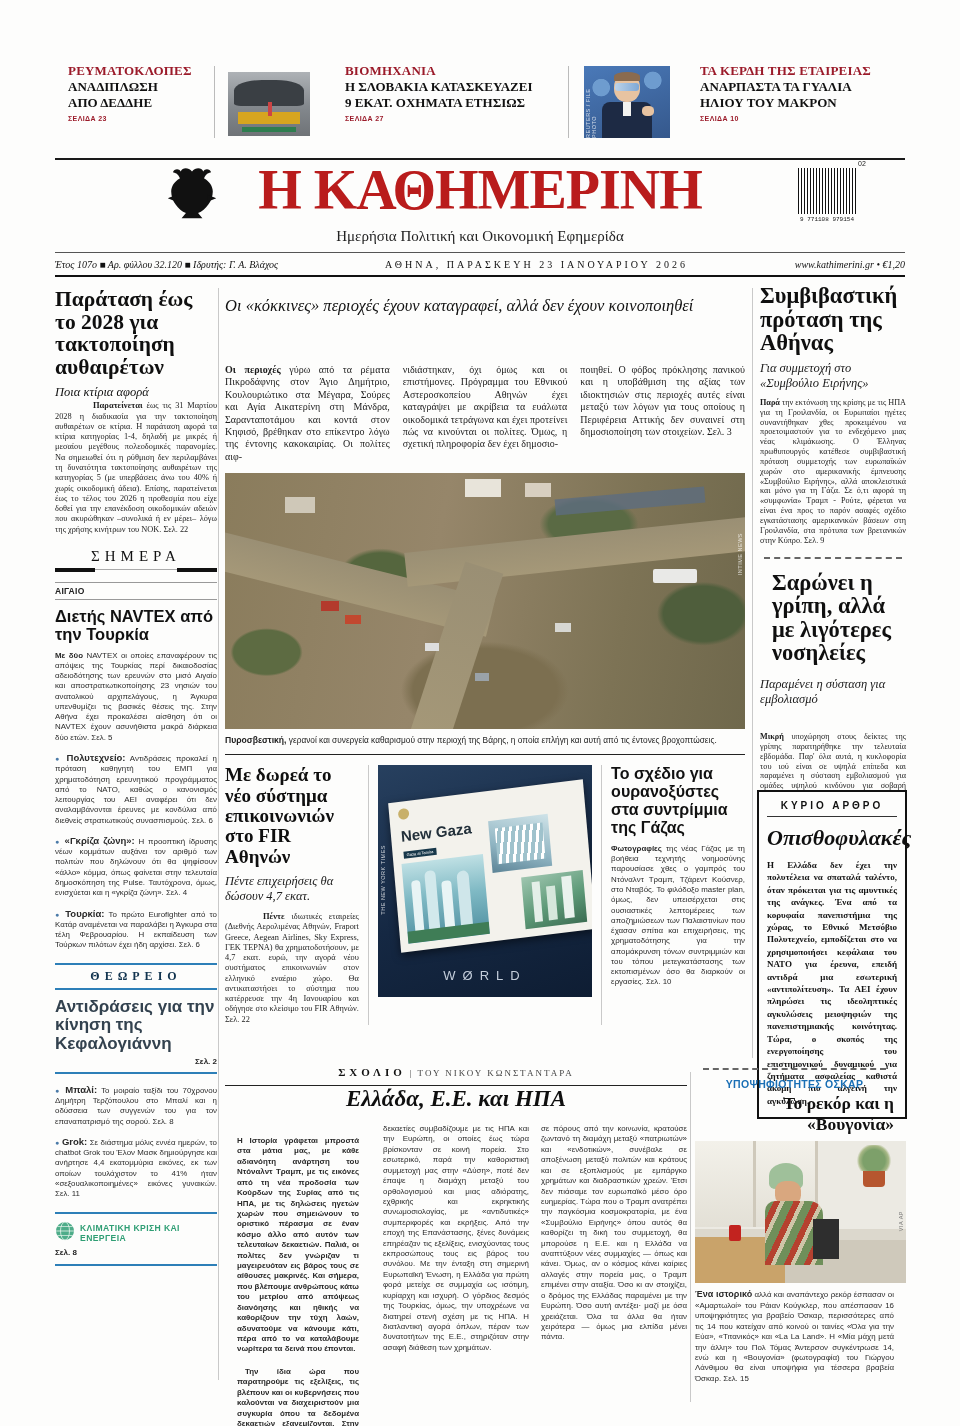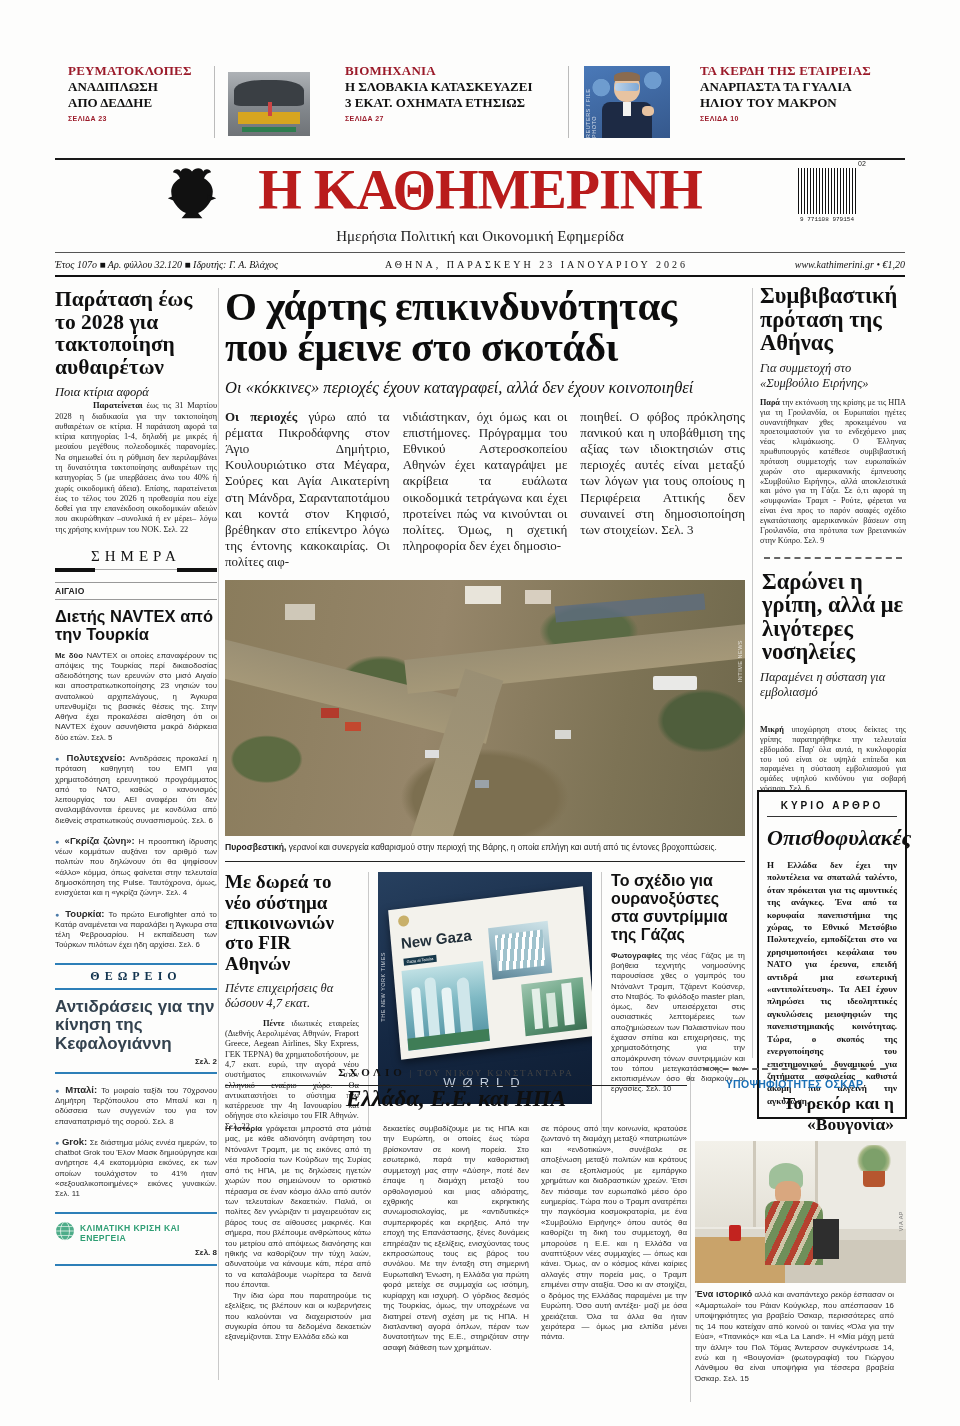--- a/index.html
+++ b/index.html
@@ -48,27 +48,27 @@
   .bullet-item .dot{color:#4a7aa8;font-size:7px;}
   .bullet-item b{font-size:9.5px;}
   .theoreio{margin-top:12px;}
   .theo-rule{height:2px;background:#2d7fb8;}
   .theo-label{text-align:center;font-size:12px;letter-spacing:5px;font-weight:700;color:#12344f;padding:4px 0;}
   .theo-title{font-family:"Liberation Sans",sans-serif;font-weight:700;font-size:17px;line-height:1.1;color:#33424f;margin-top:8px;}
   .theo-page{font-family:"Liberation Sans",sans-serif;font-weight:700;font-size:8px;text-align:right;color:#222;margin:3px 0 6px;}
   .climate{margin-top:12px;border-top:2px solid #2d7fb8;border-bottom:2px solid #2d7fb8;padding:7px 0;}
   .climate-row{display:flex;align-items:center;gap:5px;}
   .climate-label{font-family:"Liberation Sans",sans-serif;font-size:8.6px;font-weight:700;color:#2f9e74;letter-spacing:.4px;}
-  .climate-page{font-family:"Liberation Sans",sans-serif;font-weight:700;font-size:8px;text-align:right;color:#222;margin-top:3px;}
+  .climate-page{font-family:"Liberation Sans",sans-serif;font-weight:700;font-size:8px;text-align:left;color:#222;margin-top:3px;}
   
   .center{position:absolute;left:225px;top:286px;width:520px;}
   .main-headline{font-weight:700;font-size:41px;line-height:1.0;letter-spacing:-.5px;color:#0d0d0d;}
   .main-deck{font-style:italic;font-size:16.5px;margin-top:10px;color:#111;}
   .leadcols{display:flex;gap:13px;margin-top:11px;}
-  .leadcols>div{flex:1;font-size:13px;line-height:1.24;text-align:justify;color:#1c1c1c;}
+  .leadcols>div{flex:1;font-size:10px;line-height:1.24;text-align:justify;color:#1c1c1c;margin-top:37px;}
   .mainphoto{position:relative;margin-top:10px;width:520px;height:256px;overflow:hidden;
     background:
       radial-gradient(60px 40px at 8% 70%,#5d6b42 0 55%,transparent 60%),
       radial-gradient(70px 45px at 30% 40%,#55663e 0 50%,transparent 60%),
       radial-gradient(90px 50px at 70% 20%,#5a6a44 0 45%,transparent 55%),
       radial-gradient(80px 55px at 92% 55%,#4f5e3c 0 50%,transparent 58%),
       radial-gradient(120px 70px at 50% 85%,#7c6f50 0 60%,transparent 70%),
       linear-gradient(100deg,#8a7c5c,#96866a 40%,#7d7355 75%,#6f684c);}
   .road{position:absolute;background:linear-gradient(#9a8f74,#a59878);}
   .caption{font-family:"Liberation Sans",sans-serif;font-size:8.3px;line-height:1.3;margin-top:6px;color:#222;}
@@ -93,21 +93,21 @@
   .band-gart{width:140px;padding-left:9px;border-left:1px solid #c9c9c9;}
   .gart-title{font-family:"Liberation Sans",sans-serif;font-weight:700;font-size:16px;line-height:1.12;color:#111;}
   
   .scholio{position:absolute;left:225px;top:1058px;width:462px;}
   .sch-head{border-bottom:1px solid #222;text-align:center;padding:4px 0 5px;}
   .sch-label{font-weight:700;font-size:11px;letter-spacing:4px;color:#111;}
   .sch-byline{font-size:9px;letter-spacing:2px;color:#444;}
   .sch-title{text-align:center;font-style:italic;font-size:23px;margin-top:12px;color:#0f0f0f;}
   .sch-cols{display:flex;gap:12px;margin-top:12px;}
   .sch-cols>div{flex:1;font-family:"Liberation Sans",sans-serif;font-size:7.9px;line-height:1.32;text-align:justify;color:#2a2a2a;}
-  .sch-cols p{margin:0;}
+  .sch-cols p{margin:12px;font-weight:bold;}
   .sch-cols p+p{margin-top:0;text-indent:8px;}
   
   .rightcol{position:absolute;left:760px;top:284px;width:146px;}
   .rc-title{font-weight:700;font-size:22.5px;line-height:1.05;color:#0f0f0f;}
   .rc-sub{font-style:italic;font-size:12.5px;line-height:1.2;margin-top:6px;}
   .rc-body{font-size:8.2px;line-height:1.2;text-align:justify;color:#1c1c1c;margin-top:7px;}
   .dash{border:none;border-top:2px dashed #666;margin:11px 4px;}
   .kyrio{position:absolute;left:757px;top:790px;width:150px;border:2.5px solid #111;
     box-sizing:border-box;padding:8px 8px 10px;background:#fdfdfc;}
   .kyrio-label{font-family:"Liberation Sans",sans-serif;font-weight:700;font-size:10px;letter-spacing:3px;text-align:center;color:#111;
@@ -141,21 +141,21 @@
   <div class="abs vdiv" style="left:214px;top:66px;height:72px;"></div>
   <div class="abs tphoto" style="left:228px;top:72px;width:82px;height:64px;background:linear-gradient(180deg,#aeb2b6,#83888d 55%,#6f7377);">
     <div class="abs" style="left:6px;top:8px;width:70px;height:26px;background:#3a3f44;border-radius:40% 40% 10% 10%;"></div>
     <div class="abs" style="left:10px;top:40px;width:62px;height:12px;background:#d6a51f;"></div>
     <div class="abs" style="left:14px;top:55px;width:54px;height:5px;background:#2e7d4f;"></div>
     <div class="abs" style="left:40px;top:30px;width:4px;height:14px;background:#c44;"></div>
   </div>
   <div class="abs" style="left:345px;top:63px;width:216px;">
     <div class="teaser-kicker serif">ΒΙΟΜΗΧΑΝΙΑ</div>
     <div class="teaser-line serif">Η ΣΛΟΒΑΚΙΑ ΚΑΤΑΣΚΕΥΑΖΕΙ</div>
-    <div class="teaser-line serif">3 ΕΚΑΤ. ΟΧΗΜΑΤΑ ΕΤΗΣΙΩΣ</div>
+    <div class="teaser-line serif">9 ΕΚΑΤ. ΟΧΗΜΑΤΑ ΕΤΗΣΙΩΣ</div>
     <div class="teaser-page">ΣΕΛΙΔΑ 27</div>
   </div>
   <div class="abs vdiv" style="left:568px;top:66px;height:72px;"></div>
   <div class="abs tphoto" style="left:584px;top:66px;width:86px;height:72px;background:radial-gradient(14px 14px at 20% 30%,#6e9ccf 0 60%,transparent 65%),radial-gradient(14px 14px at 80% 20%,#6e9ccf 0 60%,transparent 65%),linear-gradient(160deg,#4a79b8,#35588c);">
     <div class="abs" style="left:30px;top:8px;width:26px;height:28px;border-radius:46%;background:#e7c3a1;"></div>
     <div class="abs" style="left:30px;top:6px;width:26px;height:9px;border-radius:50% 50% 0 0;background:#8a6b4f;"></div>
     <div class="abs" style="left:31px;top:17px;width:24px;height:8px;background:linear-gradient(90deg,#bcd3ea,#7ea8d6);border-radius:3px;"></div>
     <div class="abs" style="left:18px;top:36px;width:50px;height:36px;background:#1d2a44;border-radius:8px 8px 0 0;"></div>
     <div class="abs" style="left:39px;top:36px;width:8px;height:14px;background:#f2f2f0;"></div>
     <div class="abs" style="left:58px;top:40px;width:12px;height:10px;background:#e7c3a1;border-radius:40%;"></div>
@@ -236,21 +236,20 @@
               <line x1="2.5" y1="14.5" x2="17.5" y2="14.5" stroke="#e8f5ee" stroke-width=".7"></line>
             </svg>
         </span>
         <span class="climate-label">ΚΛΙΜΑΤΙΚΗ ΚΡΙΣΗ ΚΑΙ ΕΝΕΡΓΕΙΑ</span>
       </div>
       <div class="climate-page">Σελ. 8</div>
     </div>
   </aside>
 
   <section class="center">
-    <h1 class="main-headline serif" style="margin:0;">Ο χάρτης επικινδυνότητας που έμεινε στο σκοτάδι</h1>
     <div class="main-deck serif">Οι «κόκκινες» περιοχές έχουν καταγραφεί, αλλά δεν έχουν κοινοποιηθεί</div>
     <div class="leadcols serif">
       <div><b>Οι περιοχές</b> <span>γύρω από τα ρέματα Πικροδάφνης στον Άγιο Δημήτριο, Κουλουριώτικο στα Μέγαρα, Σούρες και Αγία Αικατερίνη στη Μάνδρα, Σαρανταποτάμου και κοντά στον Κηφισό, βρέθηκαν στο επίκεντρο λόγω της έντονης κακοκαιρίας. Οι πολίτες αιφ-</span></div>
       <div>νιδιάστηκαν, όχι όμως και οι επιστήμονες. Πρόγραμμα του Εθνικού Αστεροσκοπείου Αθηνών έχει καταγράψει με ακρίβεια τα ευάλωτα οικοδομικά τετράγωνα και έχει προτείνει πώς να κινούνται οι πολίτες. Όμως, η σχετική πληροφορία δεν έχει δημοσιο-</div>
       <div>ποιηθεί. Ο φόβος πρόκλησης πανικού και η υποβάθμιση της αξίας των ιδιοκτησιών στις περιοχές αυτές είναι μεταξύ των λόγων για τους οποίους η Περιφέρεια Αττικής δεν συναινεί στη δημοσιοποίηση των στοιχείων. Σελ. 3</div>
     </div>
 
     <figure class="mainphoto" style="margin:10px 0 0;">
       <div class="road" style="left:-30px;top:90px;width:300px;height:38px;transform:rotate(14deg);"></div>
       <div class="road" style="left:180px;top:60px;width:380px;height:34px;transform:rotate(-6deg);"></div>
@@ -325,21 +324,21 @@
       <div>δεκαετίες συμβαδίζουμε με τις ΗΠΑ και την Ευρώπη, οι οποίες έως τώρα βρίσκονταν σε κοινή πορεία. Στο εσωτερικό, παρά την καθοριστική συμμετοχή μας στην «Δύση», ποτέ δεν έπαψε η διαμάχη μεταξύ του ορθολογισμού και μιας αδιόρατης, εχθρικής και εκρηκτικής συνωμοσιολογίας, με «αντιδυτικές» συμπεριφορές και εκρήξεις. Από την εποχή της Επανάστασης, ξένες δυνάμεις επηρέαζαν τις εξελίξεις, ενισχύοντας τους εκπροσώπους τους εις βάρος του συνόλου. Με την ένταξη στη σημερινή Ευρωπαϊκή Ένωση, η Ελλάδα για πρώτη φορά μετείχε σε συμμαχία ως ισότιμη, κυρίαρχη και ισχυρή. Ο γόρδιος δεσμός της Τουρκίας, όμως, την υποχρέωνε να διατηρεί στενή σχέση με τις ΗΠΑ. Η διατλαντική αγορά όπλων, πέραν των δυνατοτήτων της Ε.Ε., στηριζόταν στην ασαφή διάθεση των χρημάτων.</div>
       <div>σε πόρους από την κοινωνία, κρατούσε ζωντανό τη διαμάχη μεταξύ «πατριωτών» και «ενδοτικών», συνέβαλε σε αποξένωση μεταξύ πολιτών και κράτους και σε εξοπλισμούς με εμπάργκο χρημάτων και διαδραστικών χρεών. Έτσι δεν πιάσαμε τον ευρωπαϊκό μέσο όρο ευημερίας. Τώρα που ο Τραμπ ανατρέπει την παγκόσμια κοσμοκρατορία, με ένα «Συμβούλιο Ειρήνης» όπου αυτός θα καθορίζει τη δική του συμμετοχή, θα μπορούσε η Ε.Ε. και η Ελλάδα να αναπτύξουν νέες συμμαχίες — όπως και κάνει. Όμως, αν ο κόσμος κάνει καίριες αλλαγές στην πορεία μας, ο Τραμπ επιμένει στην αταξία. Όσο κι αν στοιχίζει, ο δρόμος της Ελλάδας παραμένει με την Ευρώπη. Όσο αυτή αντέξει· μαζί με όσα χρειάζεται. Όλα τα άλλα θα ήταν χειρότερα — όμως μια ελπίδα μένει πάντα.</div>
     </div>
   </section>
 
   <aside class="rightcol">
     <h2 class="rc-title serif" style="margin:0;">Συμβιβαστική πρόταση της Αθήνας</h2>
     <div class="rc-sub serif">Για συμμετοχή στο «Συμβούλιο Ειρήνης»</div>
     <p class="rc-body serif" style="margin:7px 0 0;"><b>Παρά</b> <span>την εκτόνωση της κρίσης με τις ΗΠΑ για τη Γροιλανδία, οι Ευρωπαίοι ηγέτες συναντήθηκαν χθες προκειμένου να προετοιμαστούν για το ενδεχόμενο μιας νέας κλιμάκωσης. Ο Έλληνας πρωθυπουργός κατέθεσε συμβιβαστική πρόταση συμμετοχής των ευρωπαϊκών χωρών στο αμερικανικής έμπνευσης «Συμβούλιο Ειρήνης», αλλά αποκλειστικά και μόνο για τη Γάζα. Σε ό,τι αφορά τη «συμφωνία» Τραμπ - Ρούτε, φέρεται να είναι ένα προς το παρόν ασαφές σχέδιο εγκατάστασης αμερικανικών βάσεων στη Γροιλανδία, στα πρότυπα των βρετανικών στην Κύπρο. Σελ. 9</span></p>
     <hr class="dash">
-    <h2 class="rc-title serif" style="margin:2px;">Σαρώνει η γρίπη, αλλά με λιγότερες νοσηλείες</h2>
+    <h2 class="rc-title serif" style="margin:12px;">Σαρώνει η γρίπη, αλλά με λιγότερες νοσηλείες</h2>
     <div class="rc-sub serif">Παραμένει η σύσταση για εμβολιασμό</div>
     <p class="rc-body serif" style="margin:25px 0 0;"><b>Μικρή</b> <span>υποχώρηση στους δείκτες της γρίπης παρατηρήθηκε την τελευταία εβδομάδα. Παρ' όλα αυτά, η κυκλοφορία του ιού είναι σε υψηλά επίπεδα και παραμένει η σύσταση εμβολιασμού για ομάδες υψηλού κινδύνου για σοβαρή νόσηση. Σελ. 6</span></p>
   </aside>
 
   <section class="kyrio">
     <div class="kyrio-label">ΚΥΡΙΟ ΑΡΘΡΟ</div>
     <h3 class="kyrio-title serif" style="margin:8px 0 0;">Οπισθοφυλακές</h3>
     <p class="kyrio-body serif" style="margin:8px 0 0;">Η Ελλάδα δεν έχει την πολυτέλεια να σπαταλά ταλέντο, όταν πρόκειται για τις αμυντικές της ανάγκες. Ένα από τα κορυφαία πανεπιστήμια της χώρας, το Εθνικό Μετσόβιο Πολυτεχνείο, εμποδίζεται στο να χρησιμοποιήσει κεφάλαια του ΝΑΤΟ για έρευνα, επειδή αντιδρά μια εσωτερική «αντιπολίτευση». Τα ΑΕΙ έχουν πληρώσει τις ιδεοληπτικές αγκυλώσεις μειοψηφιών της πανεπιστημιακής κοινότητας. Τώρα, ο σκοπός της ενεργοποίησης του επιστημονικού δυναμικού για ζητήματα ασφαλείας καθιστά ακόμη πιο αλγεινή την αγκύλωση.</p>
   </section>
 

